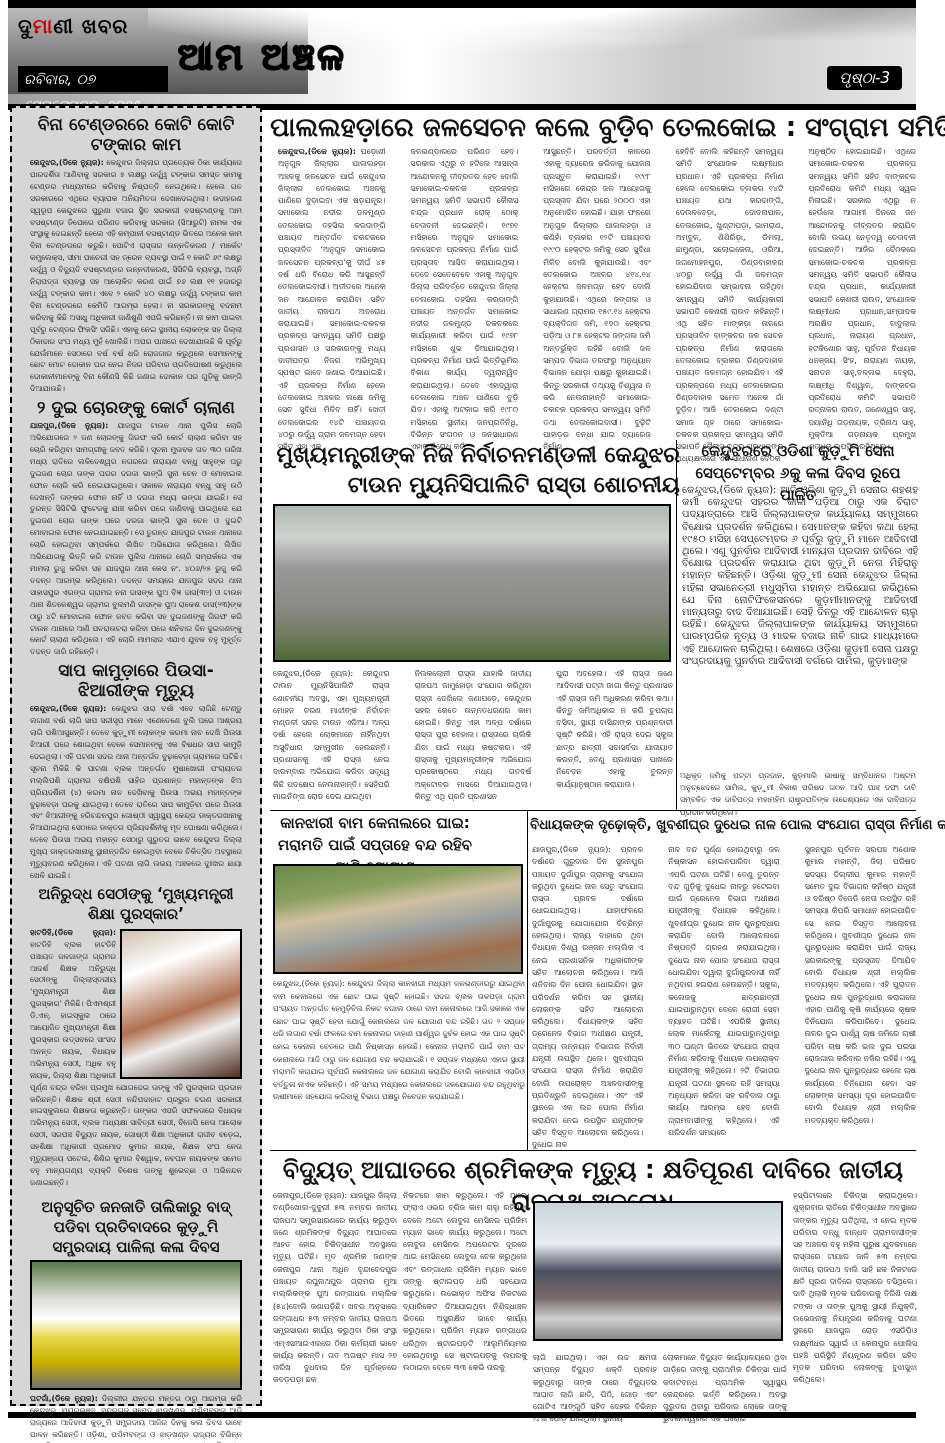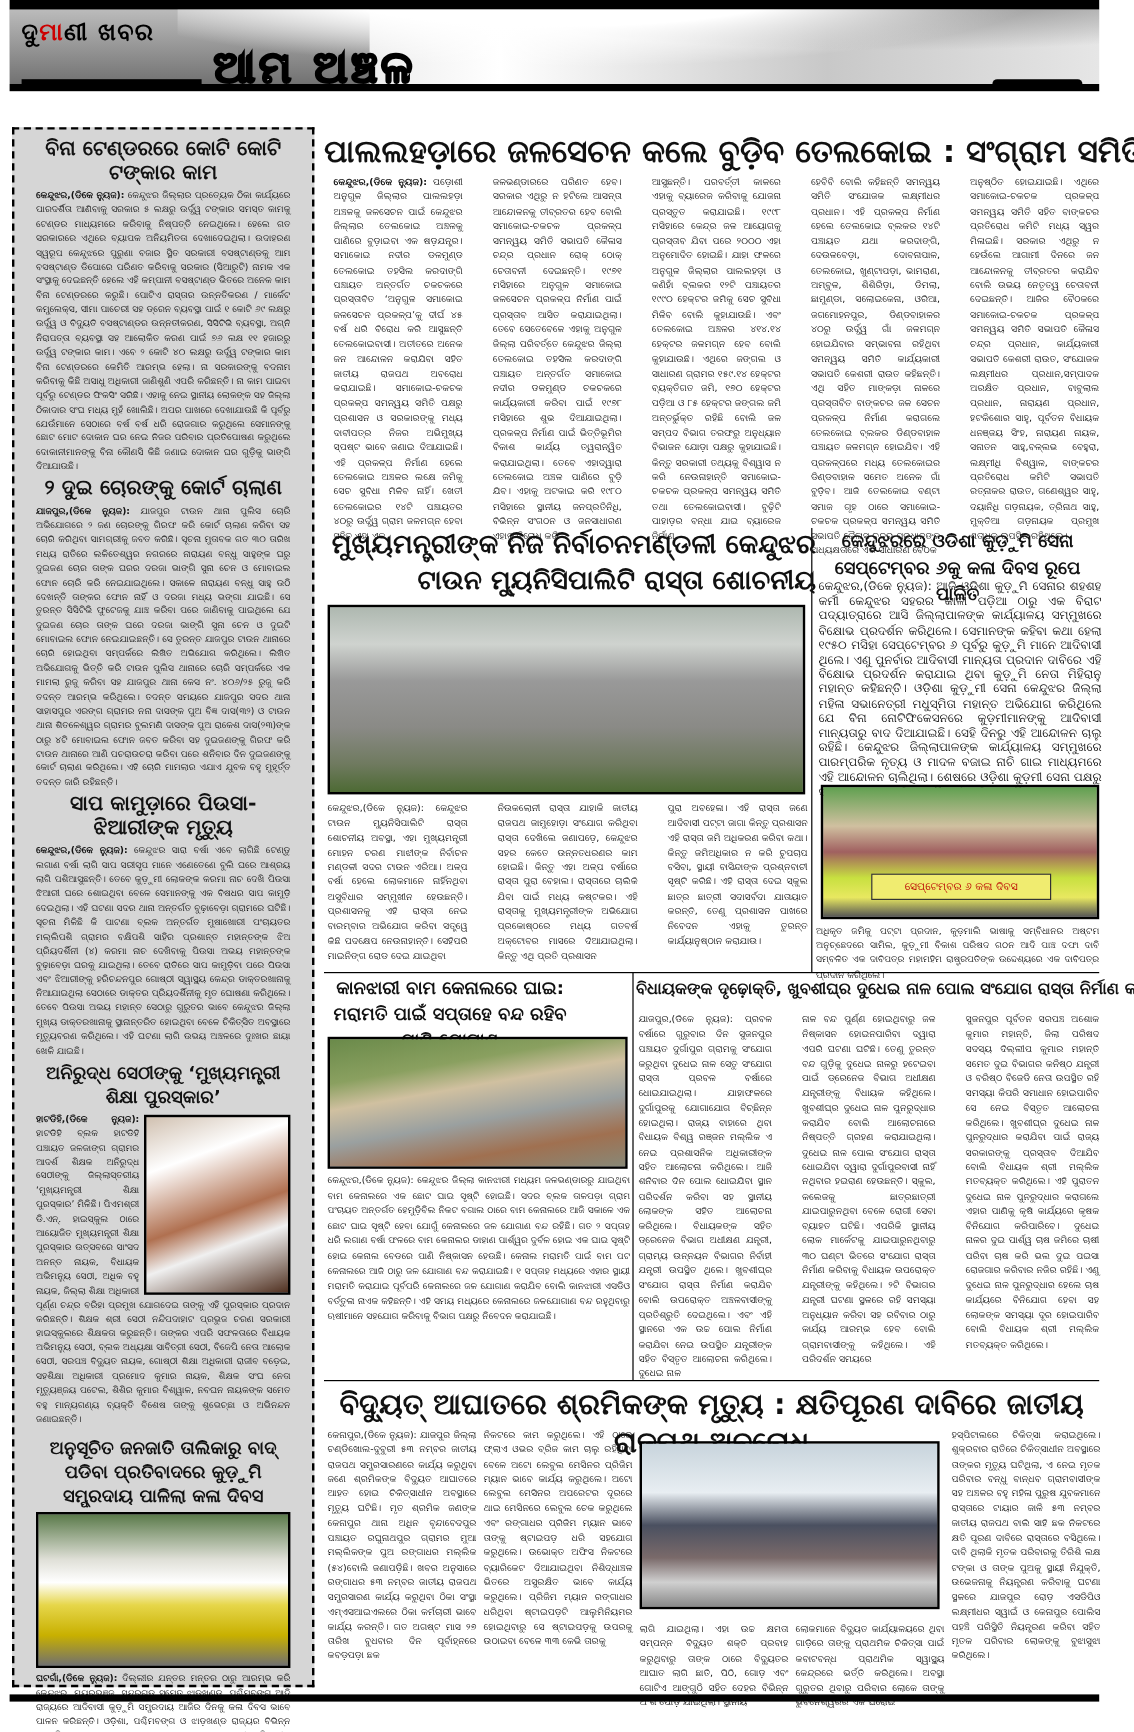--- a/index.html
+++ b/index.html
@@ -1,17 +1,17 @@
 <!DOCTYPE html>
 <html><head>
 <meta charset="utf-8">
 <style>
 *{box-sizing:border-box;margin:0;padding:0}
 body{width:945px;height:1443px;background:#fff;font-family:"DejaVu Sans",sans-serif;color:#111;overflow:hidden;position:relative}
-.mast{position:absolute;left:8px;top:0;width:908px;height:76px;background:linear-gradient(90deg,#9a9a9a 0%,#d9d9d9 20%,#fff 45%,#c8c8c8 75%,#e6e6e6 100%);border-top:8px solid #000;border-bottom:6px solid #000;overflow:hidden}
+.mast{position:absolute;left:8px;top:0;width:908px;height:110px;background:linear-gradient(90deg,#9a9a9a 0%,#d9d9d9 20%,#fff 45%,#c8c8c8 75%,#e6e6e6 100%);border-top:8px solid #000;border-bottom:6px solid #000;overflow:hidden}
 .mast .hills{position:absolute;left:0;top:0;width:300px;height:86px;background:linear-gradient(180deg,#bbb,#555)}
 .mast .cloud{position:absolute;left:140px;top:-20px;width:800px;height:80px;background:radial-gradient(ellipse at 40% 0%,#fff 30%,transparent 60%),radial-gradient(ellipse at 75% 10%,#999 10%,transparent 45%)}
 .brand{position:absolute;left:10px;top:6px;font-size:20px;font-weight:bold;color:#000;letter-spacing:1px}
 .brand .hl{color:#c00}
 .date{position:absolute;left:10px;top:58px;width:150px;height:26px;background:#000;color:#fff;font-size:14px;line-height:26px;padding-left:6px;font-style:italic}
 .section{position:absolute;left:170px;top:28px;font-size:36px;font-weight:bold;color:#fff;-webkit-text-stroke:2px #000;letter-spacing:3px}
 .pagebadge{position:absolute;right:14px;top:58px;background:#000;color:#fff;font-size:15px;padding:3px 12px;border-radius:4px;font-style:italic}
 .left{position:absolute;left:10px;top:106px;width:252px;height:1300px;background:#d6d6d6;border:2px dashed #000;padding:4px 18px}
 .left h2{font-size:17px;font-weight:bold;line-height:20px;margin:2px 0 3px;text-align:center}
 .left p{font-size:7.6px;line-height:11.9px;text-align:justify}
@@ -95,23 +95,20 @@
   <div class="h2">ମୁଖ୍ୟମନ୍ତ୍ରୀଙ୍କ ନିଜ ନିର୍ବାଚନମଣ୍ଡଳୀ କେନ୍ଦୁଝର ଟାଉନ ମ୍ୟୁନିସିପାଲିଟି ରାସ୍ତା ଶୋଚନୀୟ</div>
   <div class="ph-road"></div>
   <div class="a2 cols">
     <div class="col">କେନ୍ଦୁଝର,(ଡିକେ ନ୍ୟୁଜ): କେନ୍ଦୁଝର ଟାଉନ ମ୍ୟୁନିସିପାଲିଟି ରାସ୍ତା ଶୋଚନୀୟ ଅବସ୍ଥା, ଏହା ମୁଖ୍ୟମନ୍ତ୍ରୀ ମୋହନ ଚରଣ ମାଝୀଙ୍କ ନିର୍ବାଚନ ମଣ୍ଡଳୀ ସଦର ଟାଉନ ଏରିଆ। ଅଳ୍ପ ବର୍ଷା ହେଲେ ଲୋକମାନେ ନାହିଁନଥିବା ଅସୁବିଧାର ସମ୍ମୁଖୀନ ହେଉଛନ୍ତି। ପ୍ରଶାସନକୁ ଏହି ରାସ୍ତା ନେଇ ବାରମ୍ବାର ଅଭିଯୋଗ କରିବା ସତ୍ତ୍ୱେ କିଛି ପଦକ୍ଷେପ ନେଉନାହାନ୍ତି। ସେହିପରି ମାଇନିଙ୍ଗ ରୋଡ ଦେଇ ଯାଇଥିବା</div>
     <div class="col">ନିଉକଲୋନୀ ରାସ୍ତା ଯାହାକି ଜାତୀୟ ରାଜପଥ ଜାମୁହୋଡ଼ା ସଂଯୋଗ କରିଥିବା ରାସ୍ତା ଦେଖିଲେ ଜଣାପଡ଼େ, କେନ୍ଦୁଝର ସହର କେତେ ଉନ୍ନତଧରଣର କାମ ହୋଇଛି। କିନ୍ତୁ ଏହା ଅଳ୍ପ ବର୍ଷାରେ ରାସ୍ତା ପୁରା ବେହାଲ। ରାସ୍ତାରେ ଚାଲିକି ଯିବା ପାଇଁ ମଧ୍ୟ କଷ୍ଟକର। ଏହି ରାସ୍ତାକୁ ମୁଖ୍ୟମନ୍ତ୍ରୀଙ୍କ ଅଭିଯୋଗ ପ୍ରକୋଷ୍ଠରେ ମଧ୍ୟ ଗତବର୍ଷ ଅକ୍ଟୋବର ମାସରେ ଦିଆଯାଇଥିଲା। କିନ୍ତୁ ଏଥି ପ୍ରତି ପ୍ରଶାସନ</div>
     <div class="col">ପୁରା ଅବହେଳା। ଏହି ରାସ୍ତା ଜଣେ ଆଦିବାସୀ ପଟ୍ଟା ଜାଗା କିନ୍ତୁ ପ୍ରଶାସନ ଏହି ରାସ୍ତା ଜମି ଅଧିକରଣ କରିବା କଥା। କିନ୍ତୁ ଜମିଅଧିକାର ନ କରି ଚୁପଚାପ ବସିବା, ସ୍ଥାୟୀ ବାସିନ୍ଦାଙ୍କ ପ୍ରଶ୍ନବାଚୀ ସୃଷ୍ଟି କରିଛି। ଏହି ରାସ୍ତା ଦେଇ ସ୍କୁଲ ଛାତ୍ର ଛାତ୍ରୀ ସଦାସର୍ବଦା ଯାତାୟାତ କରନ୍ତି, ତେଣୁ ପ୍ରଶାସନ ପାଖରେ ନିବେଦନ ଏହାକୁ ତୁରନ୍ତ କାର୍ଯ୍ୟାନୁଷ୍ଠାନ କରାଯାଉ।</div>
   </div>
 
   <div class="h3">କେନ୍ଦୁଝରରେ ଓଡିଶା କୁଡ଼ୁମି ସେନା ସେପ୍ଟେମ୍ବର ୬କୁ କଳା ଦିବସ ରୂପେ ପାଳିତ</div>
   <div class="a3">କେନ୍ଦୁଝର,(ଡିକେ ନ୍ୟୁଜ): ଆଜି ଓଡ଼ିଶା କୁଡ଼ୁମି ସେନାର ଶହଶହ କର୍ମୀ କେନ୍ଦୁଝର ସହରର କାଳୀ ପଡ଼ିଆ ଠାରୁ ଏକ ବିରାଟ ପଦ୍ୟାତ୍ରାରେ ଆସି ଜିଲ୍ଲାପାଳଙ୍କ କାର୍ଯ୍ୟାଳୟ ସମ୍ମୁଖରେ ବିକ୍ଷୋଭ ପ୍ରଦର୍ଶନ କରିଥିଲେ। ସେମାନଙ୍କ କହିବା କଥା ହେଲା ୧୯୫୦ ମସିହା ସେପ୍ଟେମ୍ବର ୬ ପୂର୍ବରୁ କୁଡ଼ୁମି ମାନେ ଆଦିବାସୀ ଥିଲେ। ଏଣୁ ପୁନର୍ବାର ଆଦିବାସୀ ମାନ୍ୟତା ପ୍ରଦାନ ଦାବିରେ ଏହି ବିକ୍ଷୋଭ ପ୍ରଦର୍ଶନ କରାଯାଇ ଥିବା କୁଡ଼ୁମି ନେତା ମିହିରାନୁ ମହାନ୍ତ କହିଛନ୍ତି। ଓଡ଼ିଶା କୁଡ଼ୁମୀ ସେନା କେନ୍ଦୁଝର ଜିଲ୍ଲା ମହିଳା ସଭାନେତ୍ରୀ ମଧୁସ୍ମିତା ମହାନ୍ତ ଅଭିଯୋଗ କରିଥିଲେ ଯେ ବିନା ନୋଟିଫିକେସନରେ କୁଡ଼ମୀମାନଙ୍କୁ ଆଦିବାସୀ ମାନ୍ୟତାରୁ ବାଦ ଦିଆଯାଇଛି। ସେହି ଦିନରୁ ଏହି ଆନ୍ଦୋଳନ ଚାଲୁ ରହିଛି। କେନ୍ଦୁଝର ଜିଲ୍ଲାପାଳଙ୍କ କାର୍ଯ୍ୟାଳୟ ସମ୍ମୁଖରେ ପାରମ୍ପରିକ ନୃତ୍ୟ ଓ ମାଦଳ ବଜାଇ ନାଚି ଗାଇ ମାଧ୍ୟମରେ ଏହି ଆନ୍ଦୋଳନ ଚାଲିଥିଲା। ଶେଷରେ ଓଡ଼ିଶା କୁଡ଼ମୀ ସେନା ପକ୍ଷରୁ ସଂପ୍ରଦାୟକୁ ପୁନର୍ବାର ଆଦିବାସୀ ବର୍ଗରେ ସାମିଲ, କୁଡ଼ମାଙ୍କ</div>
-  <div class="ph-sena">
-    <div style="position:absolute;left:40px;bottom:14px;width:150px;height:22px;background:#f0ec70;border:1px solid #333;font-size:9px;text-align:center;line-height:22px;color:#b00">ସେପ୍ଟେମ୍ବର ୬ କଳା ଦିବସ</div>
-  </div>
   <div class="a3b">ଅଧିକୃତ ଜମିକୁ ପଟ୍ଟା ପ୍ରଦାନ, କୁଡ଼ମାଲି ଭାଷାକୁ ସମ୍ବିଧାନର ଅଷ୍ଟମ ଅନୁଚ୍ଛେଦରେ ସାମିଲ, କୁଡ଼ୁମୀ ବିକାଶ ପରିଷଦ ଗଠନ ଆଦି ପାଞ୍ଚ ଦଫା ଦାବି ସମ୍ବଳିତ ଏକ ଦାବିପତ୍ର ମହାମହିମ ରାଷ୍ଟ୍ରପତିଙ୍କ ଉଦ୍ଦେଶ୍ୟରେ ଏକ ଦାବିପତ୍ର ପ୍ରଦାନ କରିଥିଲେ।</div>
 
   <div class="vline" style="left:0;top:704px;width:646px;height:1px"></div>
 
   <div class="h4">କାନଝାରୀ ବାମ କେନାଲରେ ଘାଇ: ମରାମତି ପାଇଁ ସପ୍ତାହେ ବନ୍ଦ ରହିବ ପାଣି ଯୋଗାଣ</div>
   <div class="ph-canal"></div>
   <div class="a4">କେନ୍ଦୁଝର,(ଡିକେ ନ୍ୟୁଜ): କେନ୍ଦୁଝର ଜିଲ୍ଲା କାନଝାରୀ ମଧ୍ୟମ ଜଳଭଣ୍ଡାରରୁ ଯାଇଥିବା ବାମ କେନାଲରେ ଏକ ଛୋଟ ଘାଇ ସୃଷ୍ଟି ହୋଇଛି। ସଦର ବ୍ଲକ ତାଳପଡ଼ା ଗ୍ରାମ ପଂଚାୟତ ଅନ୍ତର୍ଗତ ହେମୁଡ଼ିବିଲ ନିକଟ ବଗାଲ ଠାରେ ବାମ କେନାଲରେ ଆଜି ସକାଳେ ଏକ ଛୋଟ ଘାଇ ସୃଷ୍ଟି ହେବା ଯୋଗୁଁ କେନାଲରେ ଜଳ ଯୋଗାଣ ବନ୍ଦ ରହିଛି। ଗତ ୨ ସପ୍ତାହ ଧରି ଲଗାଣ ବର୍ଷା ଫଳରେ ବାମ କେନାଲର ଡାହାଣ ପାର୍ଶ୍ୱର ଦୁର୍ବଳ ହୋଇ ଏକ ଘାଇ ସୃଷ୍ଟି ହୋଇ କେନାଲ ବେଡରେ ପାଣି ନିଷ୍କାସନ ହେଉଛି। କେନାଲ ମରାମତି ପାଇଁ ବାମ ପଟ କେନାଲରେ ଆଜି ଠାରୁ ଜଳ ଯୋଗାଣ ବନ୍ଦ କରାଯାଇଛି। ୧ ସପ୍ତାହ ମଧ୍ୟରେ ଏହାର ସ୍ଥାୟୀ ମରାମତି କରାଯାଇ ପୂର୍ବପରି କେନାଲରେ ଜଳ ଯୋଗାଣ କରାଯିବ ବୋଲି କାନଝାରୀ ଏସଡିଓ ବର୍ତ୍ତୁଳା ନାଏକ କହିଛନ୍ତି। ଏହି ସମୟ ମଧ୍ୟରେ କେନାଲରେ ଜଳଯୋଗାଣ ବନ୍ଦ ରହୁଥିବାରୁ ଋଷୀମାନେ ସହଯୋଗ କରିବାକୁ ବିଭାଗ ପକ୍ଷରୁ ନିବେଦନ କରାଯାଇଛି।</div>
 
   <div class="vline" style="left:257px;top:704px;width:1px;height:340px"></div>
 

